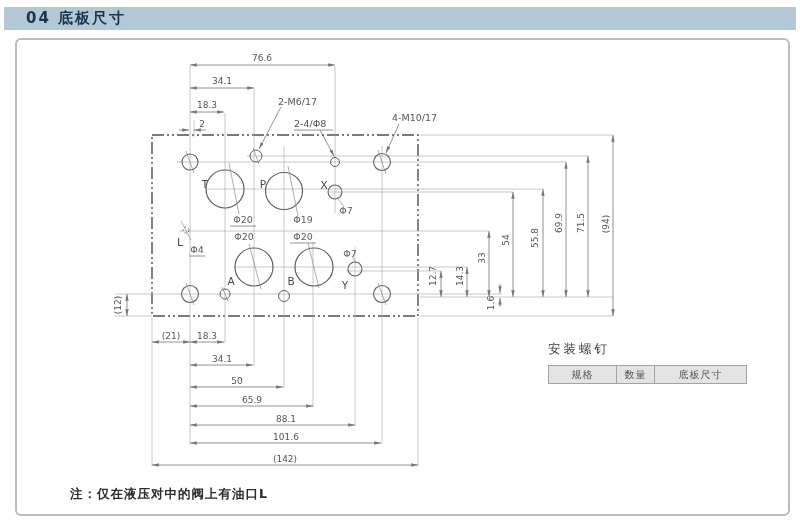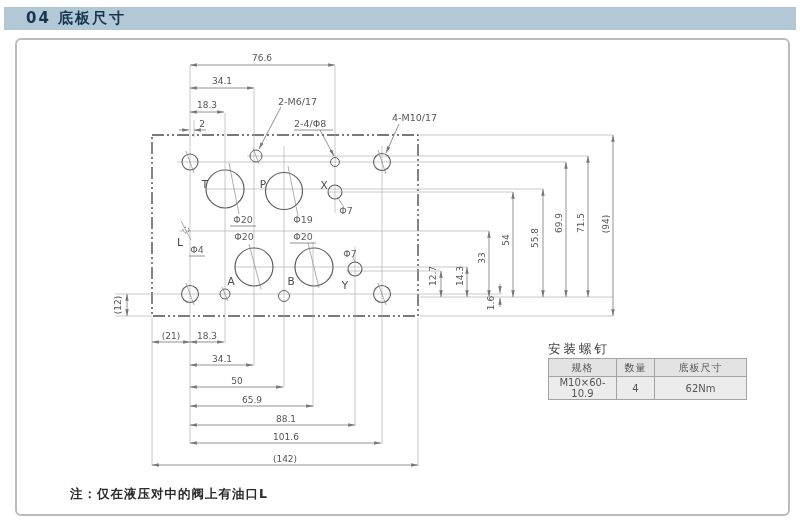--- a/index.html
+++ b/index.html
@@ -17,21 +17,21 @@
   .page-frame{
     position:absolute;left:15px;top:38px;width:771px;height:474px;
     border:2px solid #bcbcbc;border-radius:6px;background:#ffffff;
   }
   svg.drawing{position:absolute;left:0;top:0;width:800px;height:525px;}
   svg text{fill:#555;font-family:"DejaVu Sans","Liberation Sans",sans-serif;font-size:9px;}
   svg text.port{font-size:10.5px;fill:#4a4a4a;}
   svg text.callout{font-size:9.5px;}
   svg text.dia{font-size:9.5px;fill:#5d5d5d;}
   .tbl-wrap{position:absolute;left:548px;top:341px;width:202px;}
-  .tbl-title{font-size:12.5px;color:#3f3f3f;letter-spacing:3px;}
+  .tbl-title{font-size:12.5px;color:#3f3f3f;letter-spacing:3px;margin-bottom:7px;}
   table.screws{border-collapse:collapse;width:198px;font-size:10px;color:#555;table-layout:fixed;}
   table.screws th,table.screws td{
     border:1px solid #a3a3a3;text-align:center;padding:0;vertical-align:middle;
   }
   table.screws th{background:#e3e3e3;font-weight:normal;height:17px;letter-spacing:1px;}
   table.screws td{height:21px;background:#ffffff;}
   table.screws tr.alt td{background:#ececec;height:22px;}
   .note{
     position:absolute;left:70px;top:486px;font-size:12.5px;font-weight:700;
     color:#2b2b2b;letter-spacing:1px;
@@ -205,22 +205,17 @@
         <col style="width:92px">
       </colgroup>
     <thead>
       <tr>
         <th>规格</th>
         <th>数量</th>
         <th>底板尺寸</th>
       </tr>
     </thead>
     <tbody>
-      <tr class="alt">
-        <td>M10×60-10.9</td>
-        <td>4</td>
-        <td>62Nm</td>
-      </tr>
     </tbody>
   </table>
 </div>
 
 <div class="note">注：仅在液压对中的阀上有油口L</div>
 
 </body></html>

